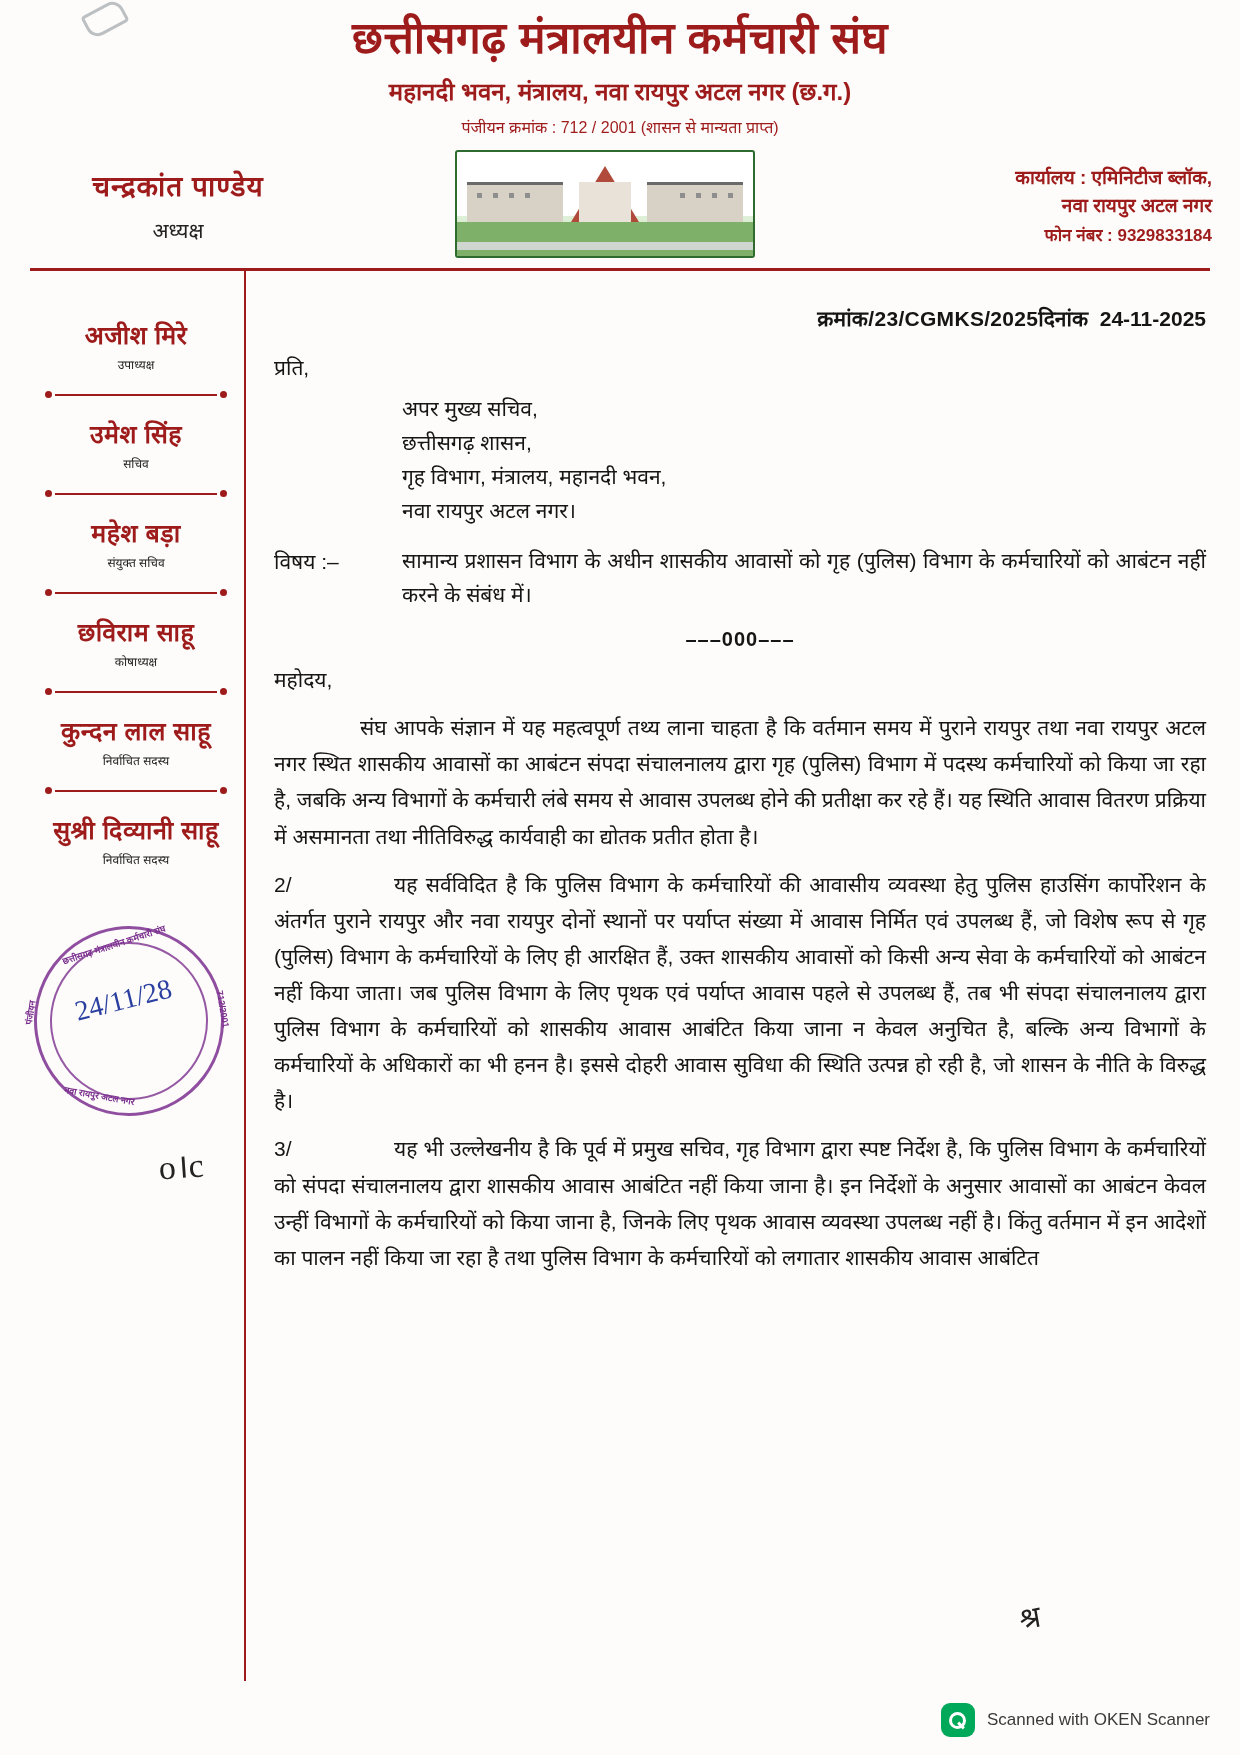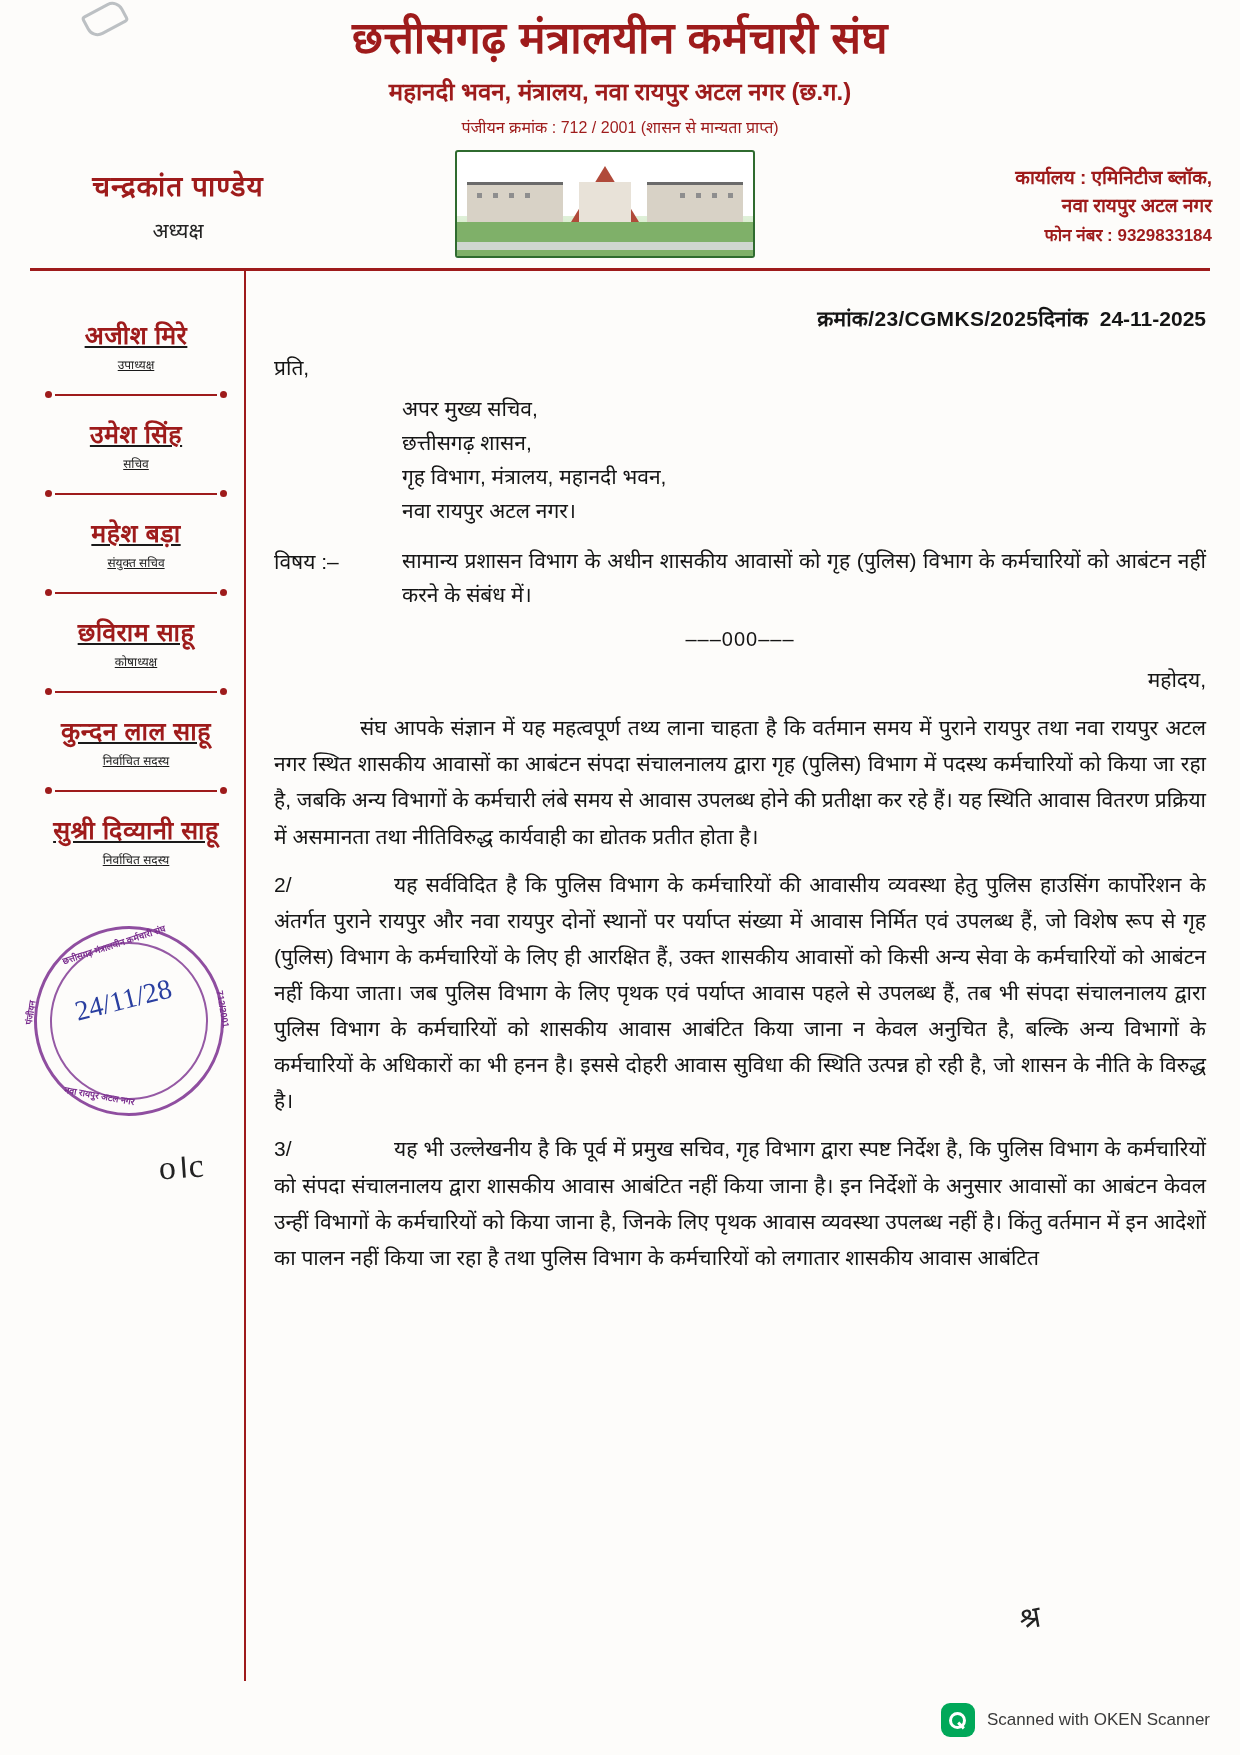--- a/index.html
+++ b/index.html
@@ -151,21 +151,21 @@
     display: flex;
     padding: 0 28px;
     height: 1410px;
   }
   .sidebar {
     width: 218px;
     border-right: 2px solid #9e1b1b;
     padding-top: 46px;
     text-align: center;
   }
-  .member { margin-bottom: 6px; text-decoration: underline; }
+  .member { margin-bottom: 6px; }
   .member .name {
     font-size: 25px;
     font-weight: bold;
     color: #9e1b1b;
     letter-spacing: 0.5px;
   }
   .member .role {
     font-size: 12px;
     color: #222;
     margin-top: 5px;
@@ -270,22 +270,23 @@
   .subject-text {
     flex: 1;
     text-align: justify;
     line-height: 1.62;
   }
   .sep000 {
     text-align: center;
     margin: 10px 0 6px 0;
     font-size: 20px;
     letter-spacing: 1px;
-  }
-  .salutation { margin-top: 2px; text-align: right; }
+    font-weight: bold;
+  }
+  .salutation { margin-top: 2px; }
   .para {
     margin-top: 12px;
     text-align: justify;
     text-justify: inter-word;
     position: relative;
   }
   .para .indent { display: inline-block; width: 86px; }
   .para-num {
     position: absolute;
     left: 0;

